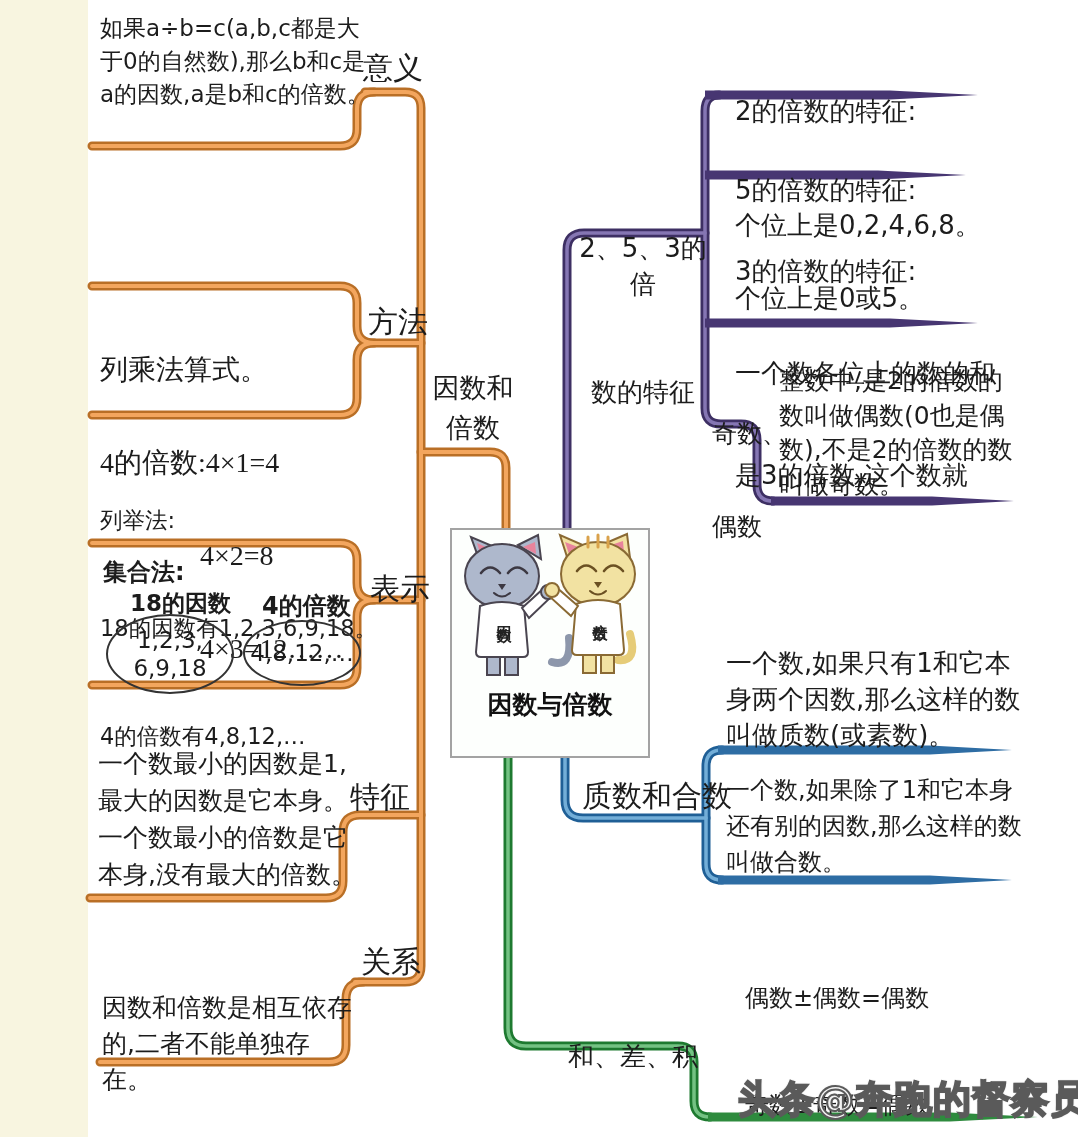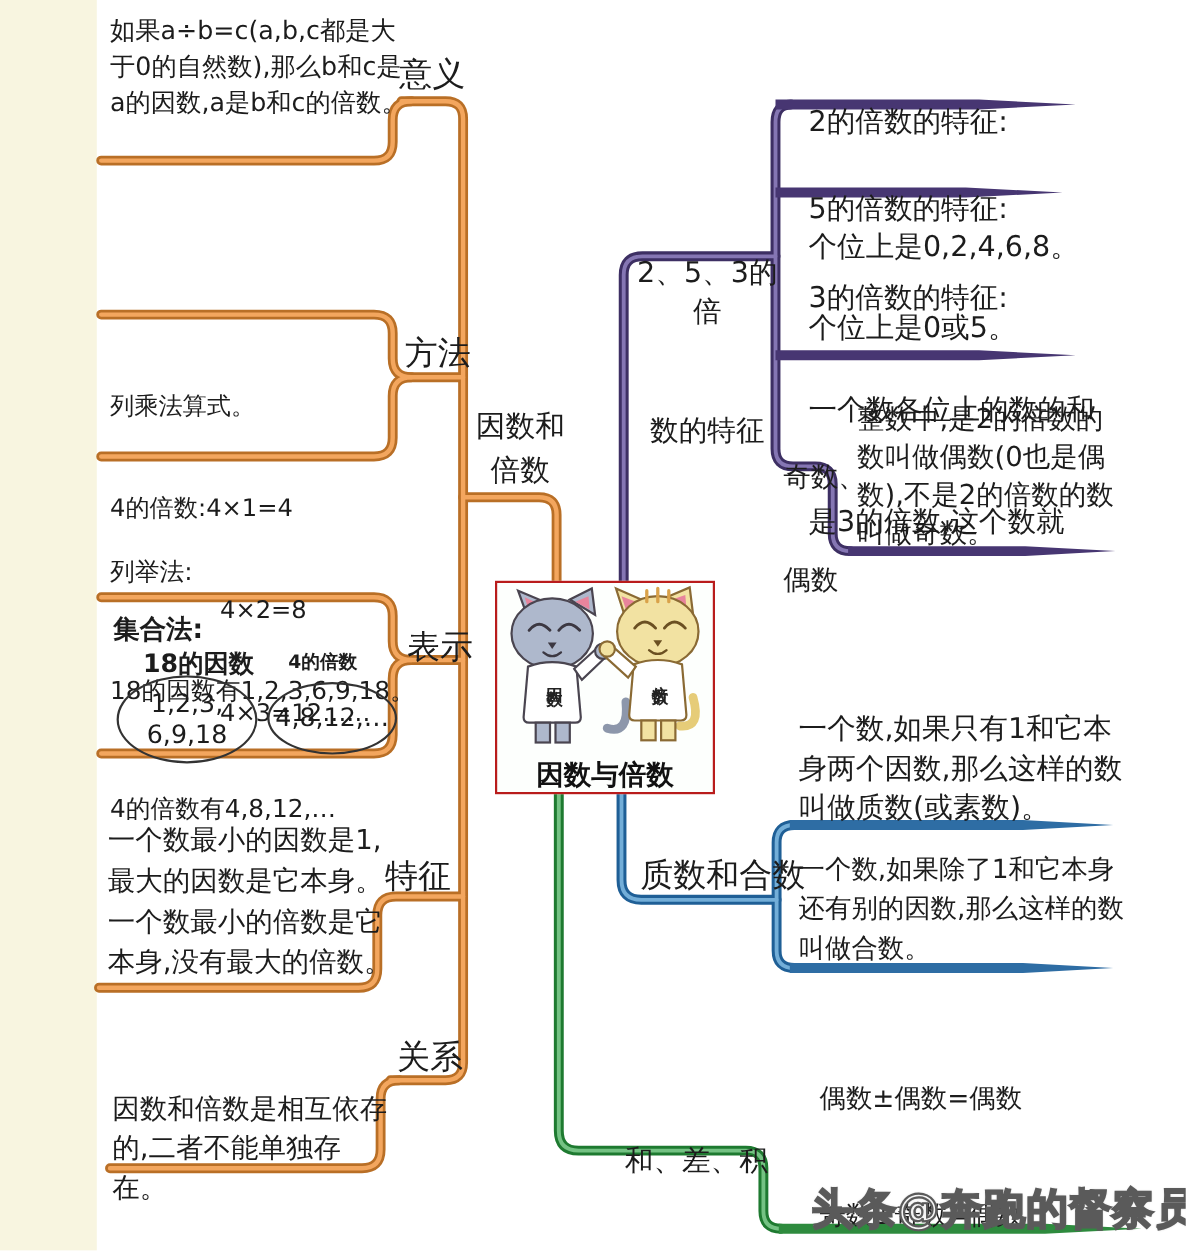--- a/index.html
+++ b/index.html
@@ -22,22 +22,22 @@
   .blk{font-size:23px;line-height:33px;}
   .label{font-size:30px;line-height:32px;}
   .center-label{text-align:center;}
   .bold{font-weight:bold;}
   .line{white-space:pre;}
   .indent1{padding-left:112px;}
   .indent2{padding-left:100px;}
   .oval{position:absolute;border:2px solid #333;border-radius:50%;
         display:flex;align-items:center;justify-content:center;text-align:center;
         font-size:23px;line-height:28px;background:transparent;}
-  .catbox{position:absolute;left:450px;top:528px;width:200px;height:194px;
-          background:#fdfffd;border:2px solid #b91c1c;box-sizing:border-box;}
+  .catbox{position:absolute;left:450px;top:528px;width:200px;height:230px;
+          background:#fdfffd;border:2px solid #a3a3a3;box-sizing:border-box;}
   .caption{position:absolute;left:0;right:0;top:158px;text-align:center;
            font-size:25px;font-weight:bold;color:#111;}
   .shirt-label{position:absolute;writing-mode:vertical-rl;font-size:15px;font-weight:bold;
                color:#222;letter-spacing:2px;}
   .watermark{position:absolute;left:738px;top:1074px;font-size:38px;font-weight:bold;
              color:rgba(255,255,255,0.92);-webkit-text-stroke:2px #5a5a5a;
              text-shadow:0 0 2px #666;white-space:nowrap;letter-spacing:1px;}
 </style>
 </head>
 <body>
@@ -100,36 +100,36 @@
     <path class="fill-b" d="M718,875.5 H930 L1012,880 L930,884.5 H718 Z"></path>
 
     <use href="#g-main" class="tube-g-out"></use>
     <use href="#g-main" class="tube-g-in"></use>
     <path class="fill-g" d="M708,1112.5 H950 L1038,1117 L950,1121.5 H708 Z"></path>
   </svg>
 
   <div class="txt blk" style="left:100px;top:12px;width:270px;">如果a÷b=c(a,b,c都是大于0的自然数),那么b和c是a的因数,a是b和c的倍数。</div>
 
 
-  <div class="txt" style="left:100px;top:292px;font-size:22px;line-height:31px;">
+  <div class="txt" style="left:100px;top:292px;font-size:28px;line-height:31px;font-family:Liberation Serif, serif;">
     <div class="line">列乘法算式。</div>
     <div class="line">4的倍数:4×1=4</div>
     <div class="line indent2">4×2=8</div>
     <div class="line indent2">4×3=12……</div>
   </div>
 
   <div class="txt" style="left:100px;top:430px;font-size:22.5px;line-height:36px;">
     <div class="line">列举法:</div>
     <div class="line">18的因数有1,2,3,6,9,18。</div>
     <div class="line">4的倍数有4,8,12,…</div>
   </div>
 
   <div class="txt bold" style="left:103px;top:556px;font-size:24px;">集合法:</div>
   <div class="txt bold" style="left:130px;top:588px;font-size:23px;">18的因数</div>
-  <div class="txt bold" style="left:262px;top:590px;font-size:17px;">4的倍数</div>
+  <div class="txt bold" style="left:262px;top:590px;font-size:24px;">4的倍数</div>
   <div class="oval" style="left:106px;top:614px;width:124px;height:76px;">
     <div>
       <div>1,2,3,</div>
       <div>6,9,18</div>
     </div>
   </div>
   <div class="oval" style="left:243px;top:620px;width:114px;height:62px;">
     <div>4,8,12,…</div>
   </div>
 

